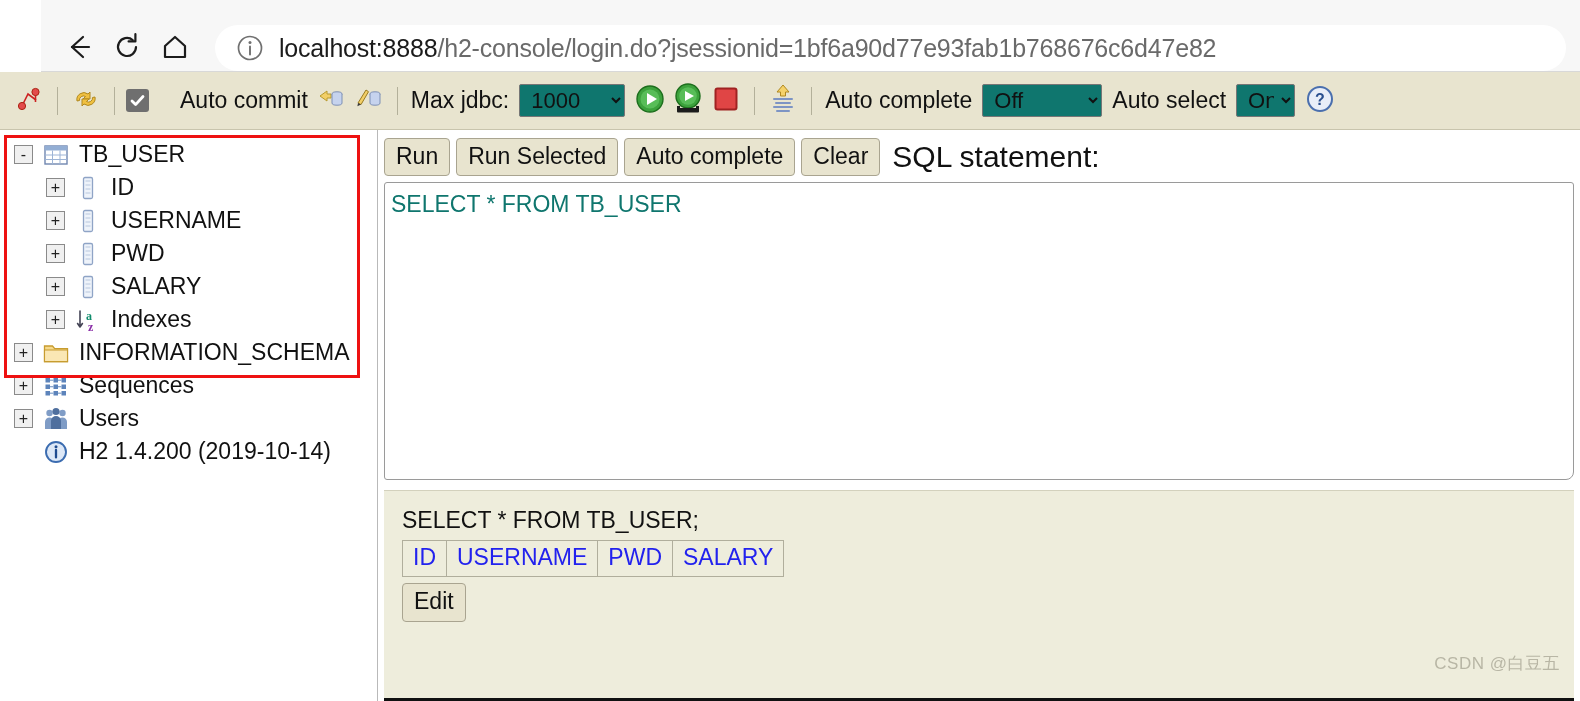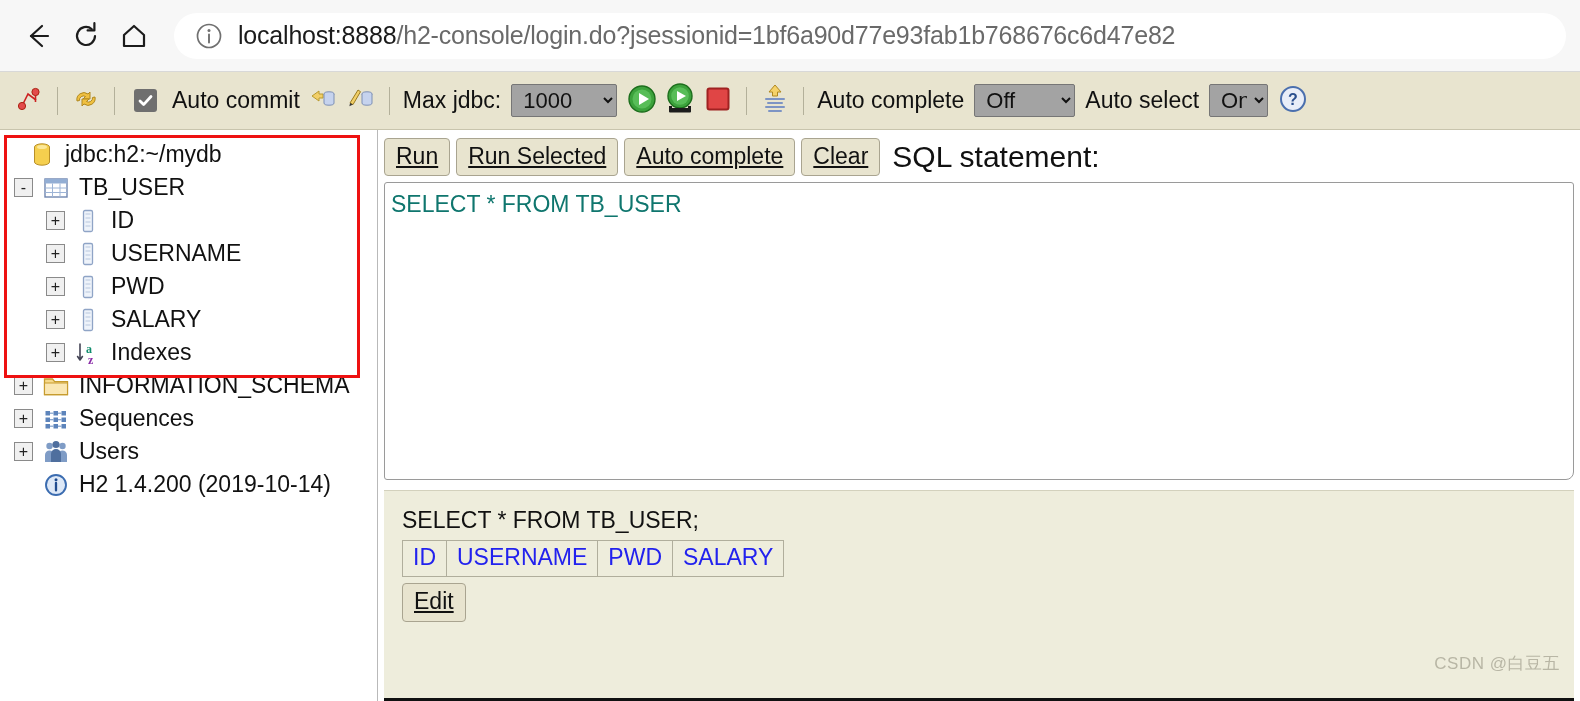--- a/index.html
+++ b/index.html
@@ -9,23 +9,24 @@
     overflow: hidden;
     font-family: "Liberation Sans", sans-serif;
     background: #ffffff;
   }
 
   
   .browser-bar {
     height: 72px;
     background: #f7f7f7;
     display: flex;
-    align-items: center;
+    align-items: flex-end;
     padding: 0 14px;
     border-bottom: 1px solid #d8d8d8;
+    margin-left: 41px;
   }
   .nav-btn {
     width: 48px; height: 48px;
     display: flex; align-items: center; justify-content: center;
     border-radius: 6px;
     cursor: pointer;
     flex: 0 0 auto;
   }
   .nav-btn svg { display: block; }
   .url-pill {
@@ -67,34 +68,34 @@
     background: #b3b09a;
     margin: 0 9px;
   }
   .tb-label {
     font-size: 23px;
     color: #111;
     white-space: nowrap;
     margin: 0 4px;
   }
   .tb-check {
-    display: inline-flex; align-items: center; gap: 11px;
+    display: inline-flex; align-items: center; gap: 27px;
     cursor: pointer;
-    margin-left: 10px;
+    margin-left: 2px;
   }
   .checkbox {
     width: 23px; height: 23px;
     background: #6f6f6f;
     border-radius: 3px;
     display: flex; align-items: center; justify-content: center;
   }
   .checkbox svg { display:block; }
   .tb-select {
     height: 33px;
-    background: #a3a3a3;
+    background: #0f766e;
     border: 1px solid #767676;
     border-radius: 2px;
     font-size: 22px;
     font-family: "Liberation Sans", sans-serif;
     color: #111;
     padding: 0 4px 0 7px;
     margin: 0 6px;
     cursor: pointer;
   }
 
@@ -172,21 +173,20 @@
   .btn {
     background: #e8e4cf;
     border: 1px solid #a9a490;
     border-radius: 4px;
     font-size: 23px;
     font-family: "Liberation Sans", sans-serif;
     color: #111;
     padding: 4px 11px 6px;
     cursor: pointer;
     line-height: 1.15;
-    text-decoration: underline;
   }
   .sql-label {
     font-size: 30px;
     color: #111;
     margin-left: 6px;
   }
   .sql-area {
     margin: 0 6px 0 6px;
     border: 1px solid #9a9a9a;
     border-radius: 3px 3px 8px 3px;
@@ -396,21 +396,21 @@
             <path d="M8 20 H22"></path>
             <path d="M6 24 H24"></path>
             <path d="M9 28 H21"></path>
         </g>
       </svg>
     </span>
   </div>
   <div class="tb-sep"></div>
 
   <span class="tb-label">Auto complete</span>
-  <select class="tb-select" style="width:101px">
+  <select class="tb-select" style="width:120px">
     <option>Off</option>
   </select>
 
   <span class="tb-label">Auto select</span>
   <select class="tb-select" style="width:59px">
     <option>On</option>
   </select>
 
   <div class="tb-icon">
     <span>
@@ -420,31 +420,20 @@
       </svg>
     </span>
   </div>
 </div>
 
 <div class="body-wrap">
 
   <div class="sidebar">
     <div class="redbox"></div>
     <div id="tree-container">
-        <div class="tree-row">
-          <span class="expander blank"></span>
-          <span class="t-ico">
-            <svg width="22" height="26" viewBox="0 0 22 26">
-              <ellipse cx="11" cy="5" rx="7.5" ry="3.2" fill="#f5cf4e" stroke="#b8902a" stroke-width="1"></ellipse>
-              <path d="M3.5 5 v15 a7.5 3.2 0 0 0 15 0 V5" fill="#f5cf4e" stroke="#b8902a" stroke-width="1"></path>
-              <ellipse cx="11" cy="5" rx="5" ry="2" fill="#fbe89a"></ellipse>
-            </svg>
-          </span>
-          <span class="t-label">jdbc:h2:~/mydb</span>
-        </div>
         <div class="tree-row indent1">
           <span class="expander">-</span>
           <span class="t-ico">
             <svg width="24" height="22" viewBox="0 0 24 22">
               <rect x="1" y="2" width="22" height="18" fill="#ffffff" stroke="#6f86b0" stroke-width="1.4"></rect>
               <rect x="1" y="2" width="22" height="4.5" fill="#93aed4"></rect>
               <g stroke="#9db4d6" stroke-width="1">
                 <path d="M1 11 H23"></path>
                 <path d="M1 15.5 H23"></path>
                 <path d="M8.5 6.5 V20"></path>

